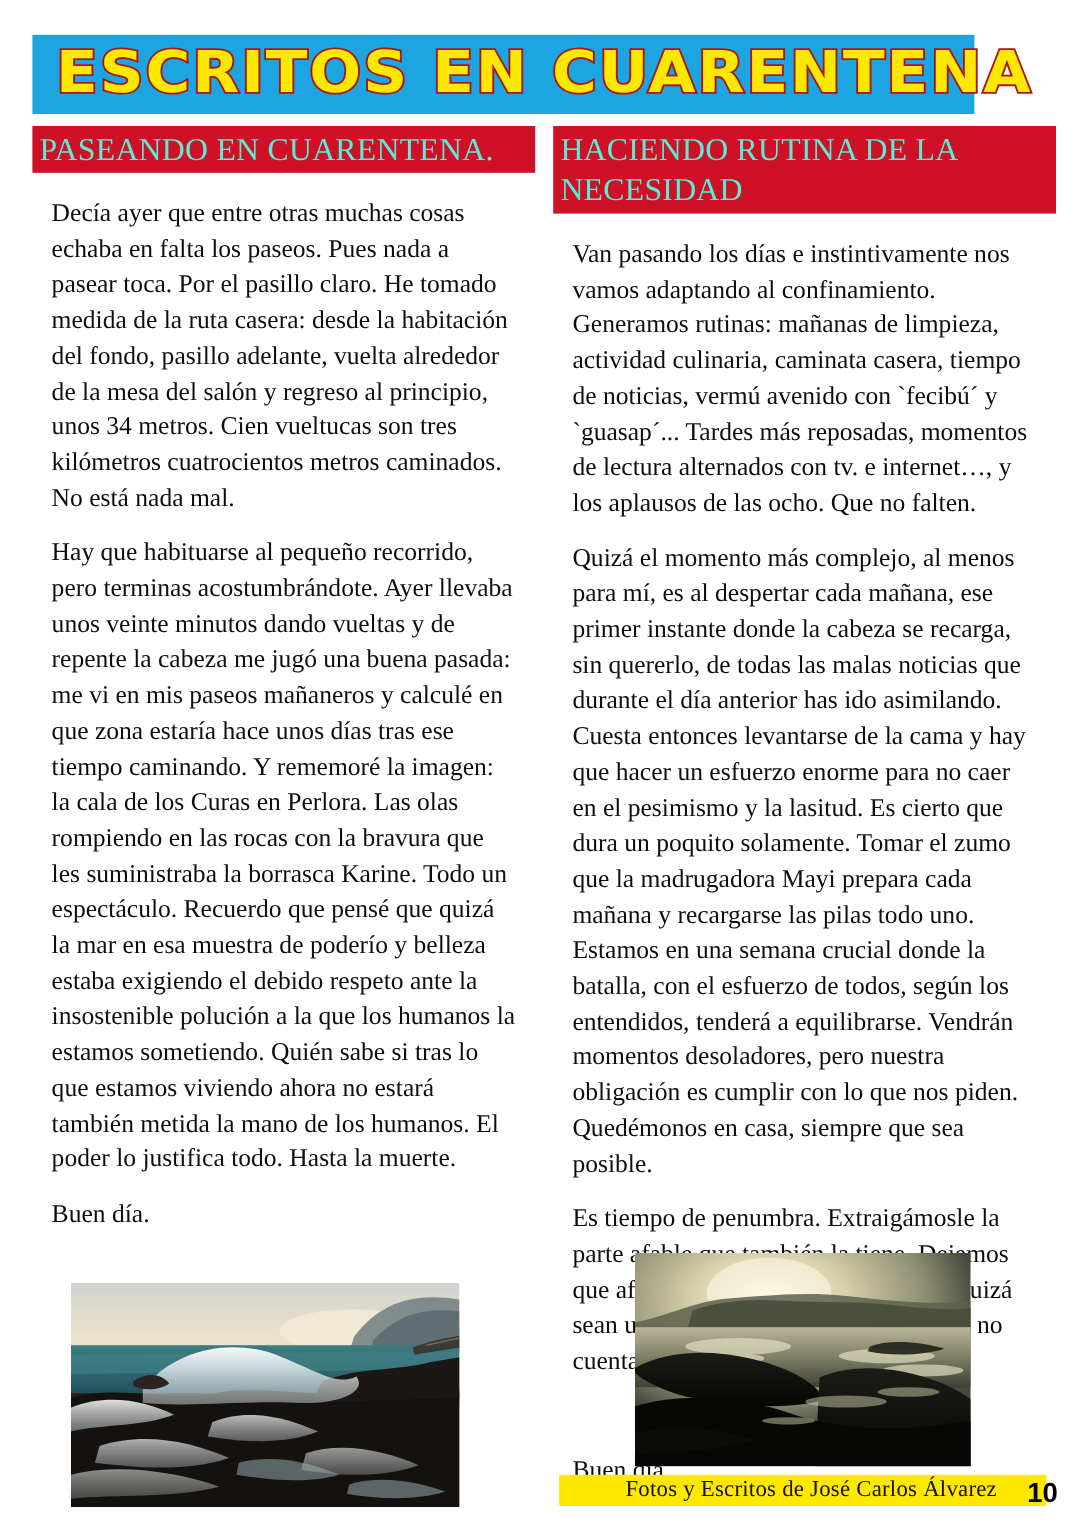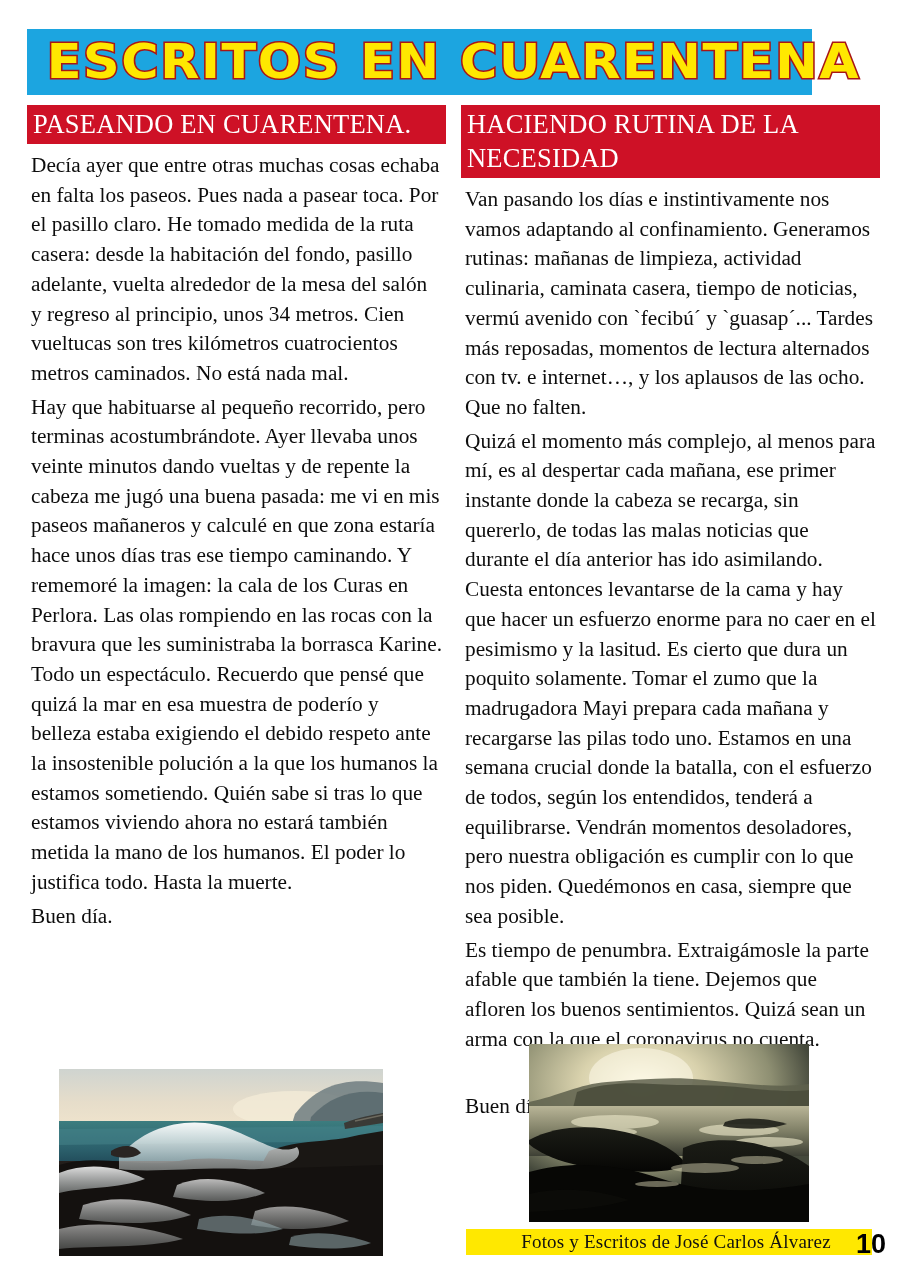--- a/index.html
+++ b/index.html
@@ -54,41 +54,41 @@
   }
   .col {
     position: absolute;
     top: 0;
   }
   #col-left  { left: 0px;   width: 419px; }
   #col-right { left: 434px; width: 419px; }
 
   .section-head {
     background: #ce1126;
-    color: #ffffff;
+    color: #5eead4;
     font-size: 26.5px;
     line-height: 34px;
     padding: 2px 6px 3px 6px;
     font-weight: normal;
     letter-spacing: 0.2px;
   }
   #head-left  { width: 419px; }
   #head-right { width: 419px; }
 
   .body-text {
     font-size: 21.3px;
     line-height: 29.7px;
     color: #0d0d0d;
     text-align: left;
     margin: 0;
     padding-top: 3px;
     hyphens: none;
   }
   .body-text p {
-    margin: 4px;
+    margin: 16px;
   }
   .blank-line { height: 29.7px; }
 
   
   .photo {
     position: absolute;
     border: 0;
     overflow: hidden;
   }
   #photo-left {
@@ -127,21 +127,21 @@
     letter-spacing: 0.2px;
     white-space: nowrap;
     padding-left: 28px;
   }
   #page-number {
     position: absolute;
     left: 856px;
     top: 1231px;
     font-family: "Liberation Sans", sans-serif;
     font-weight: bold;
-    font-size: 27px;
+    font-size: 23px;
     color: #000000;
     line-height: 26px;
   }
 </style>
 </head>
 <body>
 
 <div id="masthead">
   <div id="masthead-title">ESCRITOS EN CUARENTENA</div>
 </div>

